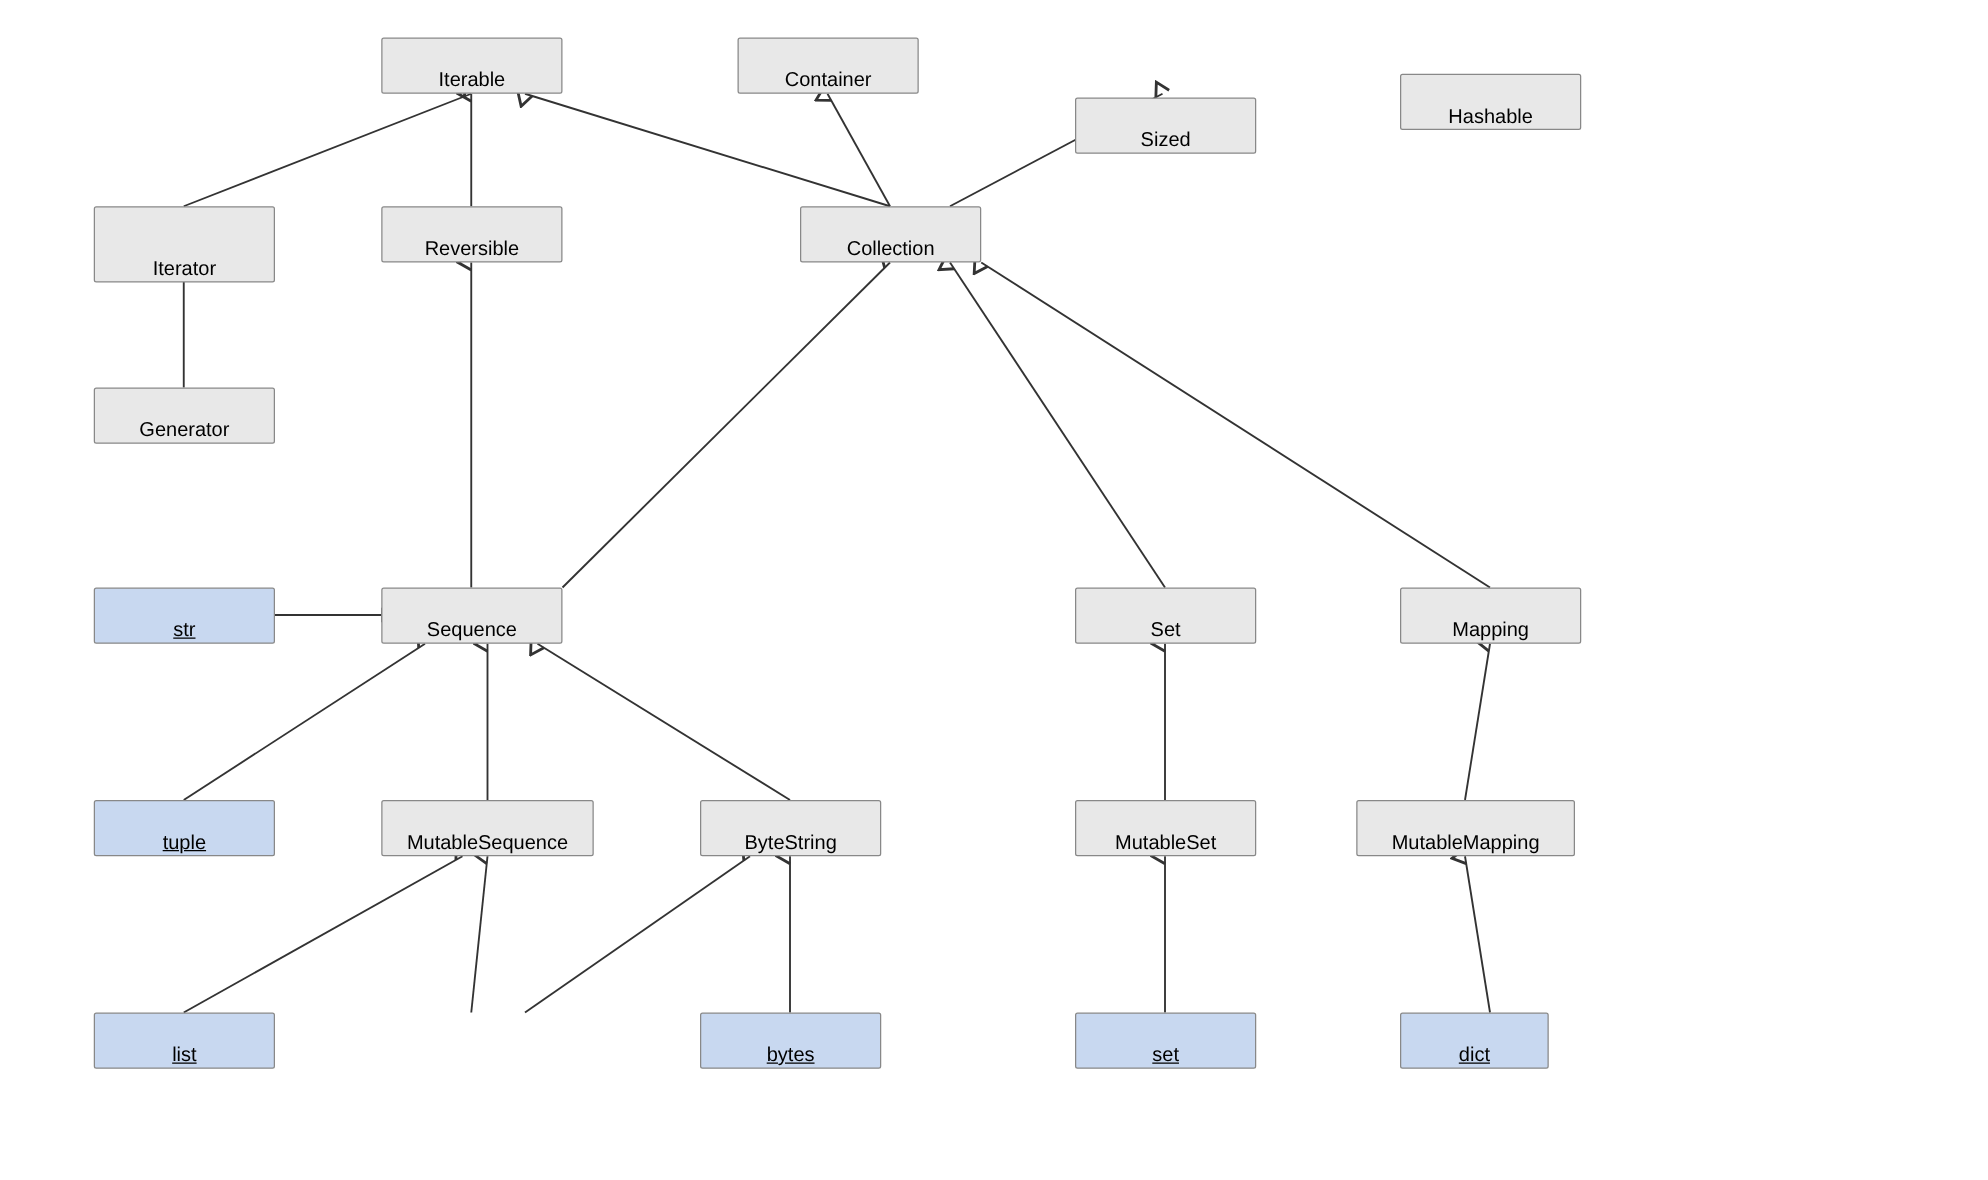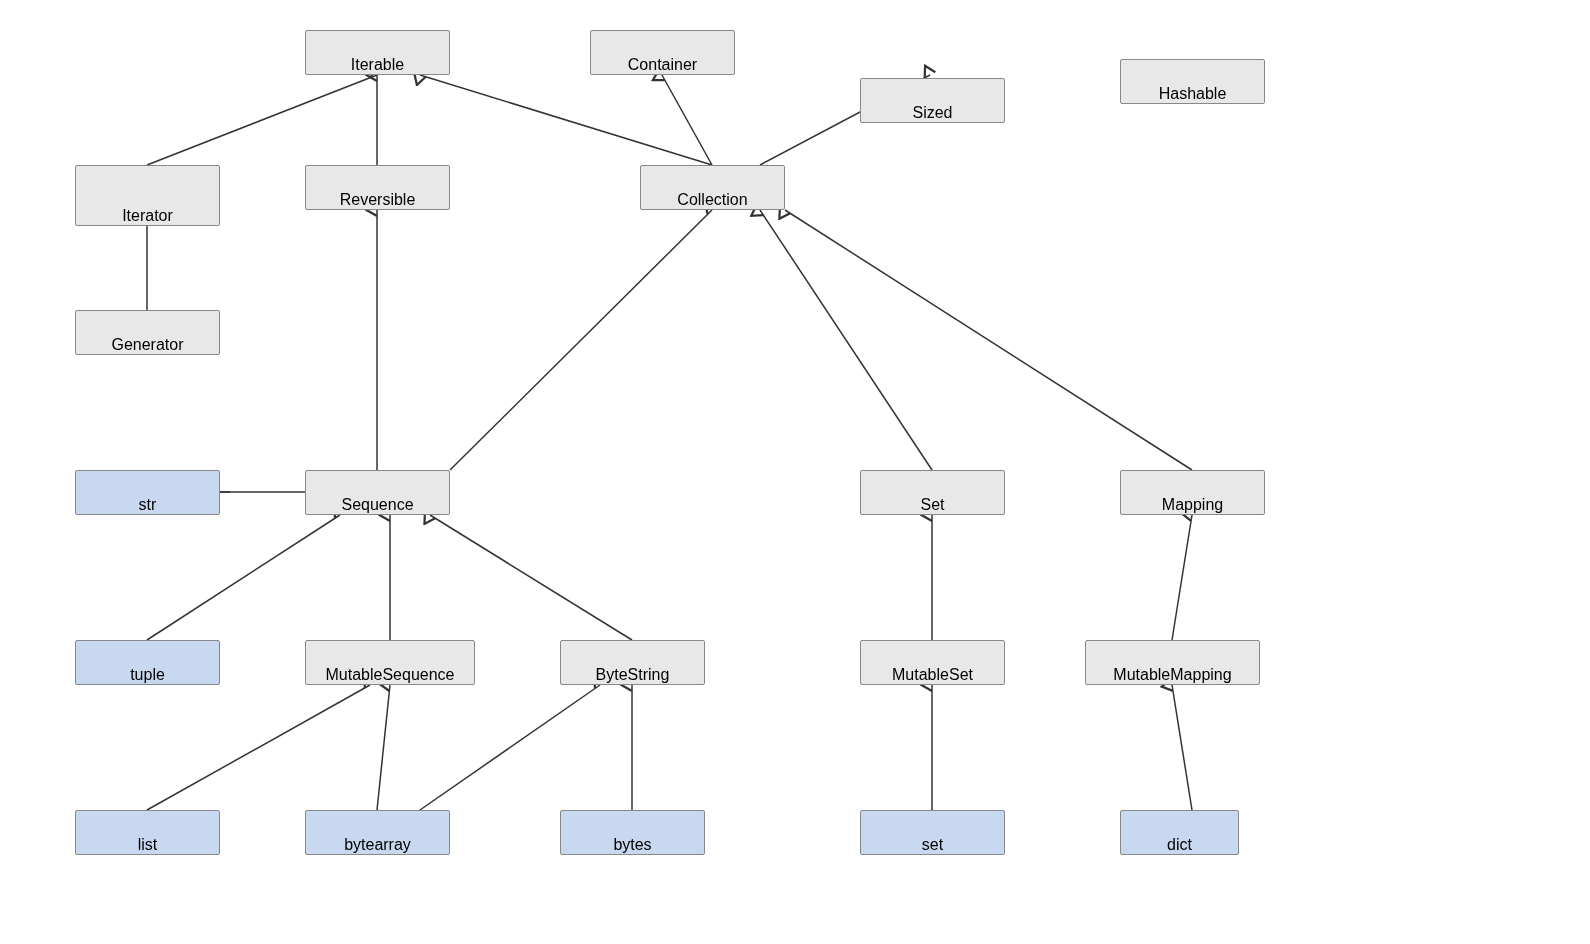--- a/index.html
+++ b/index.html
@@ -23,20 +23,21 @@
       display: flex;
       align-items: flex-end;
       justify-content: center;
       font-size: 16px;
       font-family: Arial, sans-serif;
       text-align: center;
       background: #e8e8e8;
     }
     .node.concrete {
       background: #c8d8f0;
+      text-decoration: underline;
     }
     svg.arrows {
       position: absolute;
       top: 0;
       left: 0;
       width: 1590px;
       height: 944px;
       pointer-events: none;
     }
     .arrow-line {
@@ -171,23 +172,20 @@
   <div class="node" style="left:860px;top:640px;width:145px;height:45px;">
     <span>MutableSet</span>
   </div>
   <div class="node" style="left:1085px;top:640px;width:175px;height:45px;">
     <span>MutableMapping</span>
   </div>
 
   <div class="node concrete" style="left:75px;top:810px;width:145px;height:45px;">
     <span>list</span>
   </div>
-  <div class="node concrete" style="left:305px;top:810px;width:145px;height:45px;">
-    <span>bytearray</span>
-  </div>
   <div class="node concrete" style="left:560px;top:810px;width:145px;height:45px;">
     <span>bytes</span>
   </div>
   <div class="node concrete" style="left:860px;top:810px;width:145px;height:45px;">
     <span>set</span>
   </div>
   <div class="node concrete" style="left:1120px;top:810px;width:119px;height:45px;">
     <span>dict</span>
   </div>
 

